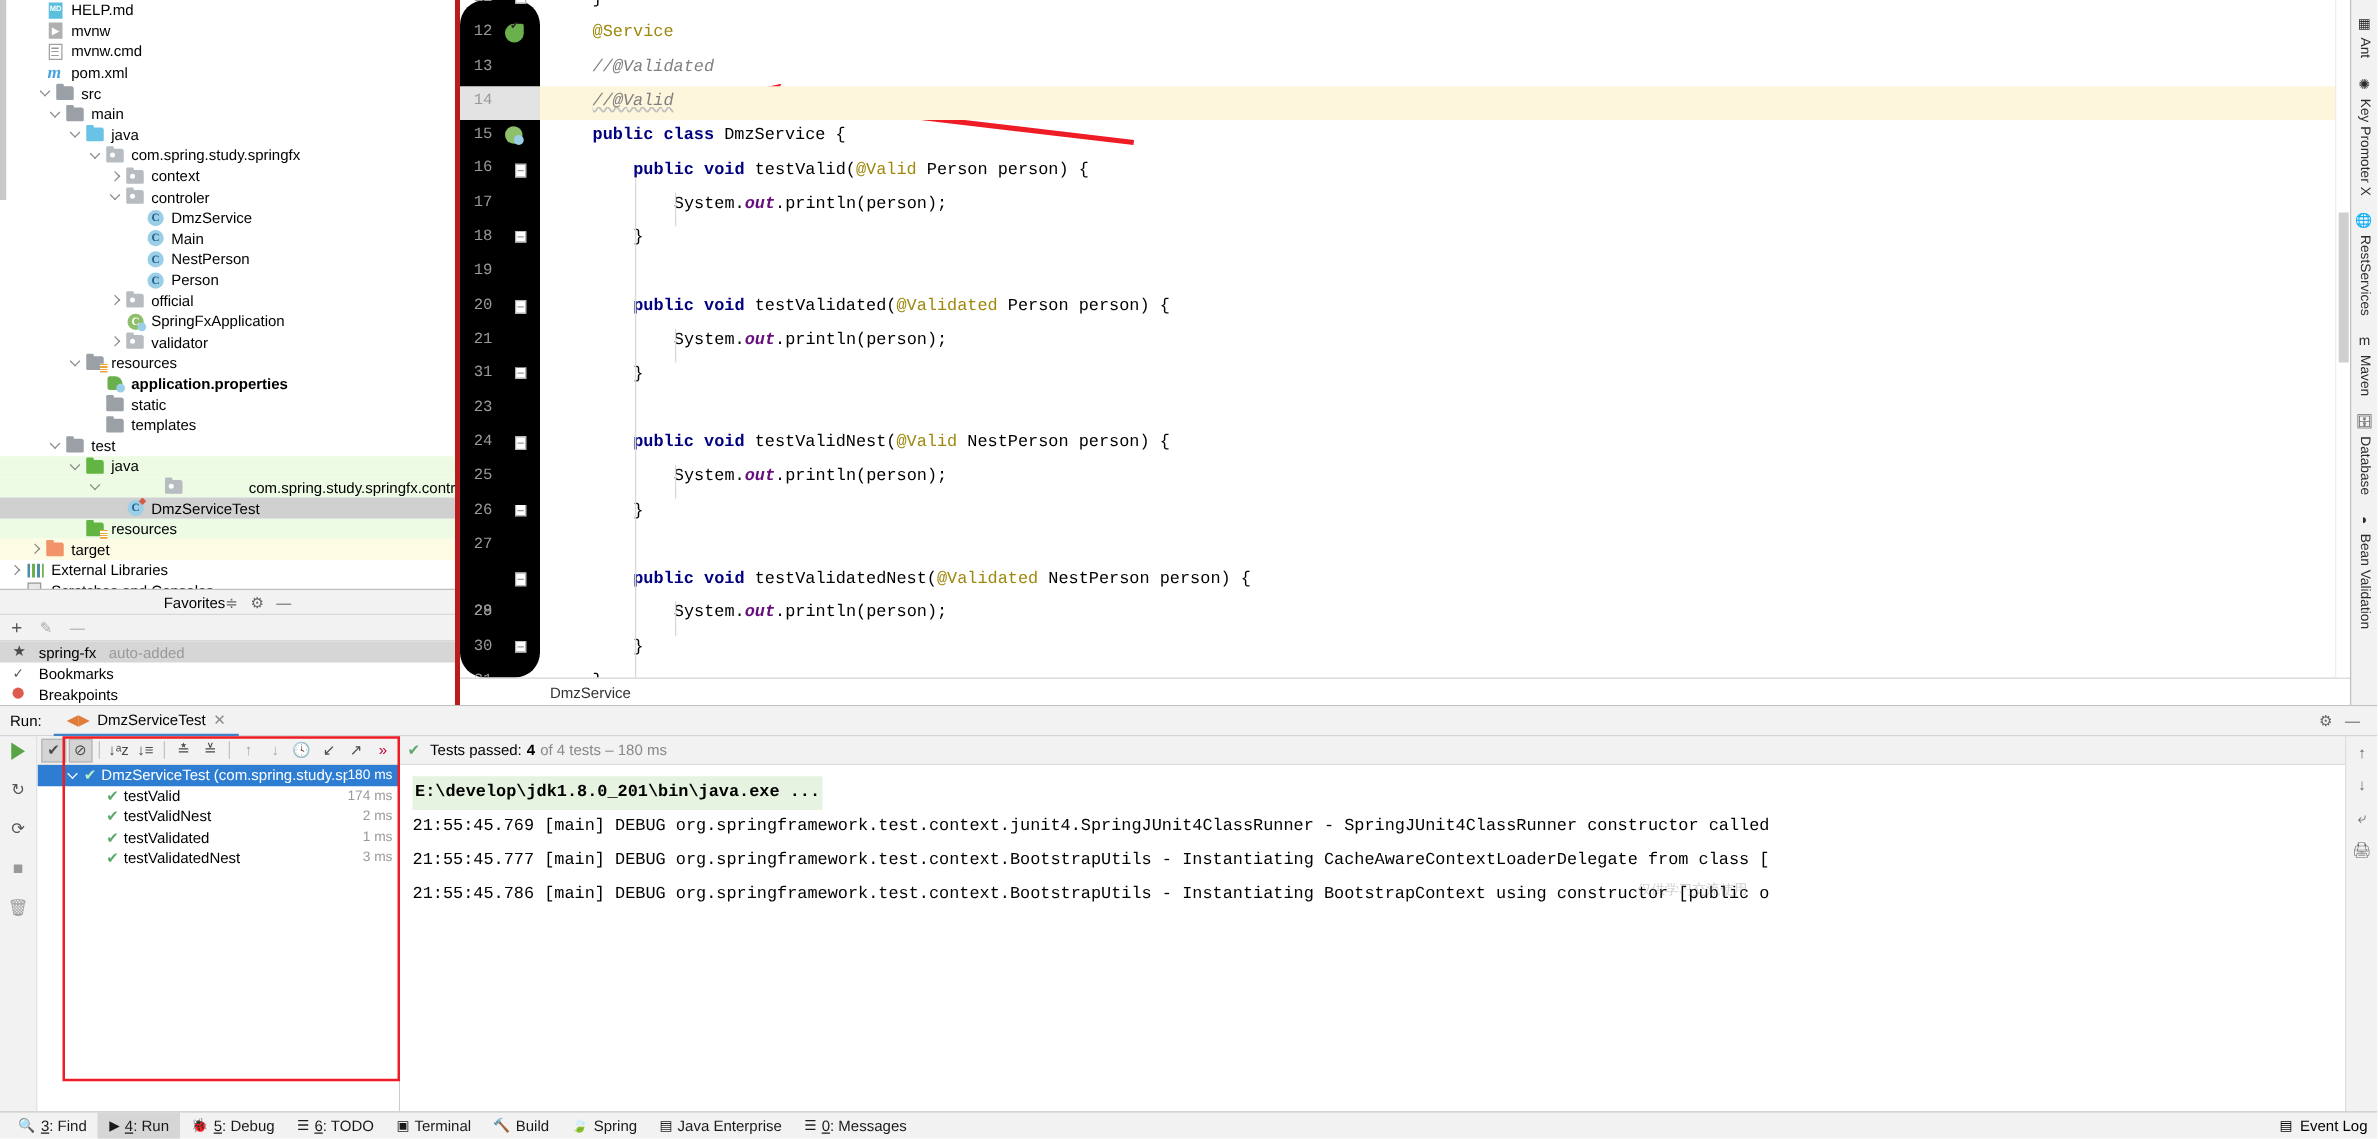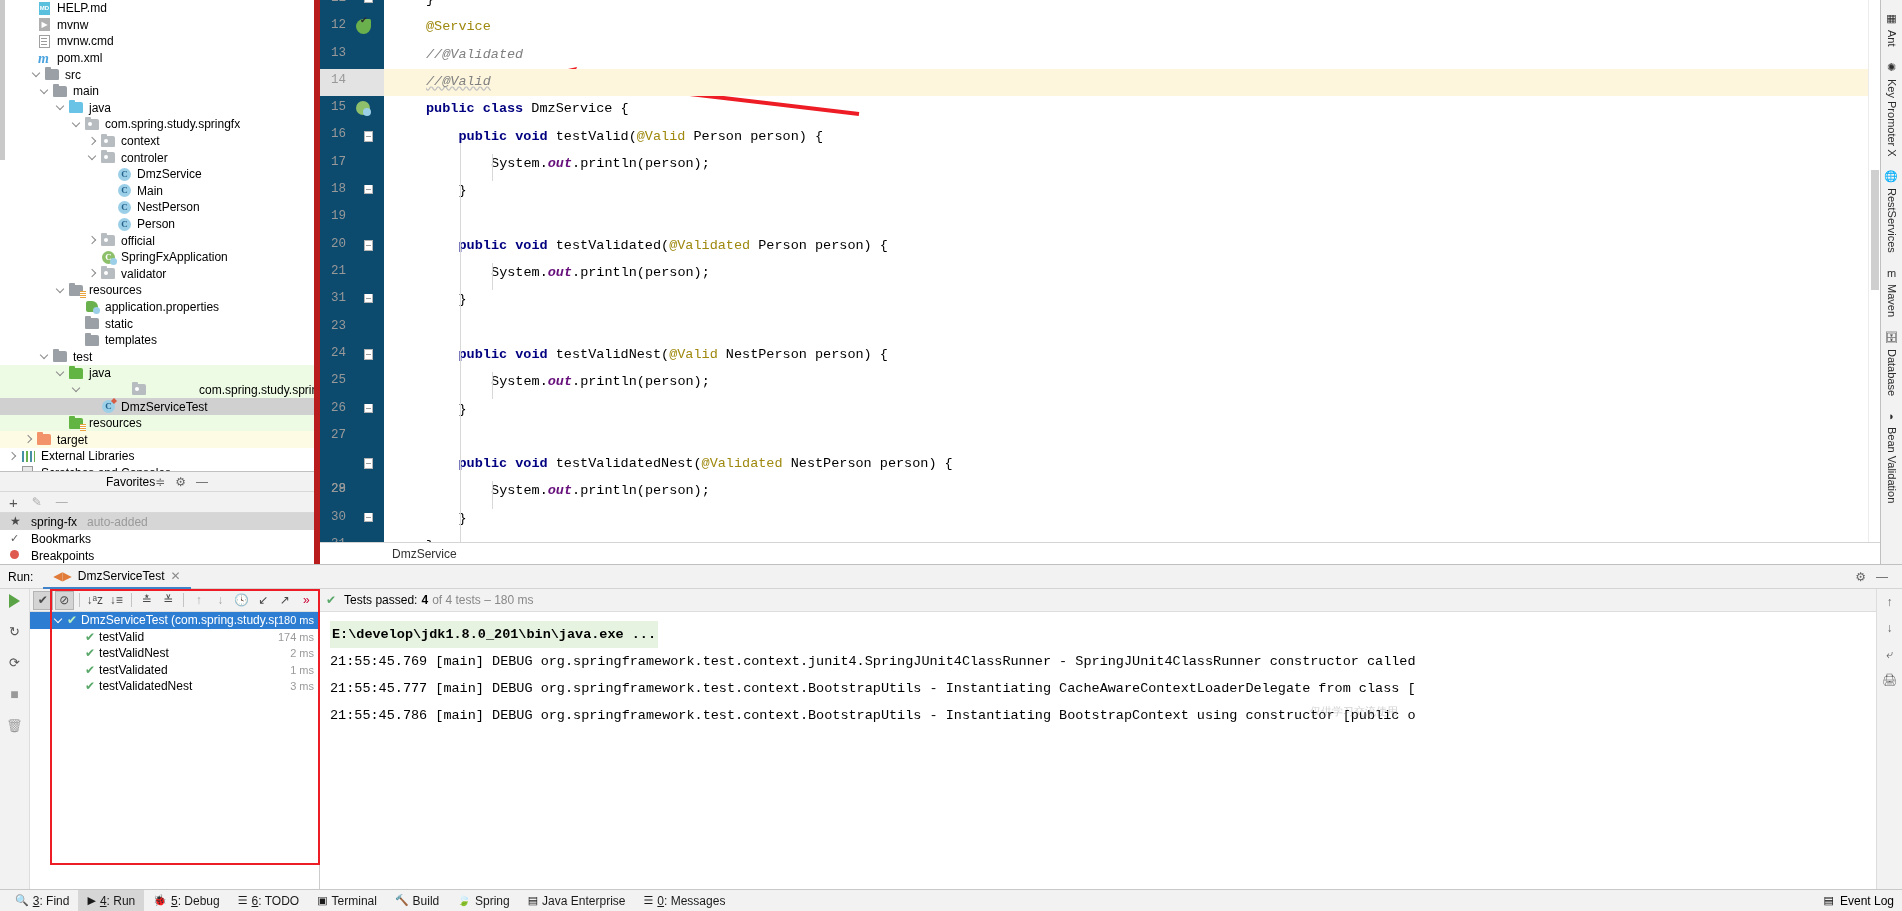--- a/index.html
+++ b/index.html
@@ -10,21 +10,21 @@
     background: #ffffff;
     overflow: hidden;
     color: #000;
   }
   .ide { position: relative; width: 1902px; height: 911px; display: flex; flex-direction: column; }
 
   
   .main-area { display: flex; flex: 1; min-height: 0; }
 
   
-  .left-col { width: 320px; display: flex; flex-direction: column; border-right: 6px solid #b91c1c; background: #fff; }
+  .left-col { width: 368px; display: flex; flex-direction: column; border-right: 4px solid #b91c1c; background: #fff; }
 
   .project-tree { height: 473px; overflow: hidden; position: relative; padding-top: 0; }
   .tree-scrollbar { position: absolute; left: 0; top: 0; width: 5px; height: 160px; background: #c9c9c9; }
 
   .tree-row {
     height: 16.6px; display: flex; align-items: center;
     white-space: nowrap; font-size: 12px; line-height: 16px;
     padding-right: 4px;
   }
   .tree-row.sel-green { background: #eefbe4; }
@@ -96,21 +96,21 @@
   .fav-header-icons { display: flex; gap: 10px; align-items: center; color: #666; }
   .fav-toolbar { height: 22px; display:flex; align-items:center; gap: 14px; padding-left: 9px;
       border-top: 1px solid #d8d8d8; border-bottom: 1px solid #d8d8d8; background: #f2f2f2; color:#555; }
   .fav-list { flex: 1; background: #fff; }
   .fav-row { height: 17px; display: flex; align-items: center; padding-left: 10px; gap: 4px; font-size: 12px; }
   .fav-row.sel { background: #d6d6d6; }
 
   
   .editor-col { flex: 1; display: flex; flex-direction: column; min-width: 0; position: relative; background: #fff; }
   .editor-body { flex: 1; display: flex; min-height: 0; position: relative; overflow: hidden; }
-  .gutter { width: 64px; background: #0c4a6e; position: relative; flex: 0 0 64px; }
+  .gutter { width: 64px; background: #000000; position: relative; flex: 0 0 64px; border-radius: 20px; }
   .gutter-num { position: absolute; right: 38px; color: #999; font-family: "Liberation Mono", monospace; font-size: 12.5px; }
   .gutter-icon { position: absolute; left: 36px; width: 16px; height: 16px; }
   .fold { position: absolute; left: 44px; width: 9px; height: 11px; border: 1px solid #b4b4b4; background:#fff;}
   .fold::after { content:''; position:absolute; left:1px; top:4px; width:5px; height:1px; background:#999; }
   .fold.end { border-top: none; height: 9px; }
   .gb-green { width: 15px; height: 15px; background: #6ab04c; border-radius: 50% 10% 50% 50%; position:absolute; }
   .gb-green.run::after { content:'✔'; position:absolute; color:#2a2a2a; font-size:9px; left:4px; top:-4px; }
   .gb-bean { width: 14px; height: 14px; border-radius: 50%; background: #8ec06c; position: absolute; }
   .gb-bean::after { content:''; position:absolute; right:-1px; bottom:-1px; width:8px; height:8px; background:#9bcfe8; border-radius:50%; }
 
@@ -320,21 +320,21 @@
             </span>
             <span class="label">validator</span>
           </div>
           <div class="tree-row" style="padding-left: 56px;">
             <span class="twisty down"></span>
             <span class="ic">
               <span class="folder res"></span>
             </span>
             <span class="label">resources</span>
           </div>
-          <div class="tree-row" style="padding-left: 72px;">
+          <div class="tree-row" style="padding-left: 72px; font-weight: bold;">
             <span class="twisty"></span>
             <span class="ic">
               <span class="props"></span>
             </span>
             <span class="label">application.properties</span>
           </div>
           <div class="tree-row" style="padding-left: 72px;">
             <span class="twisty"></span>
             <span class="ic">
               <span class="folder"></span>

